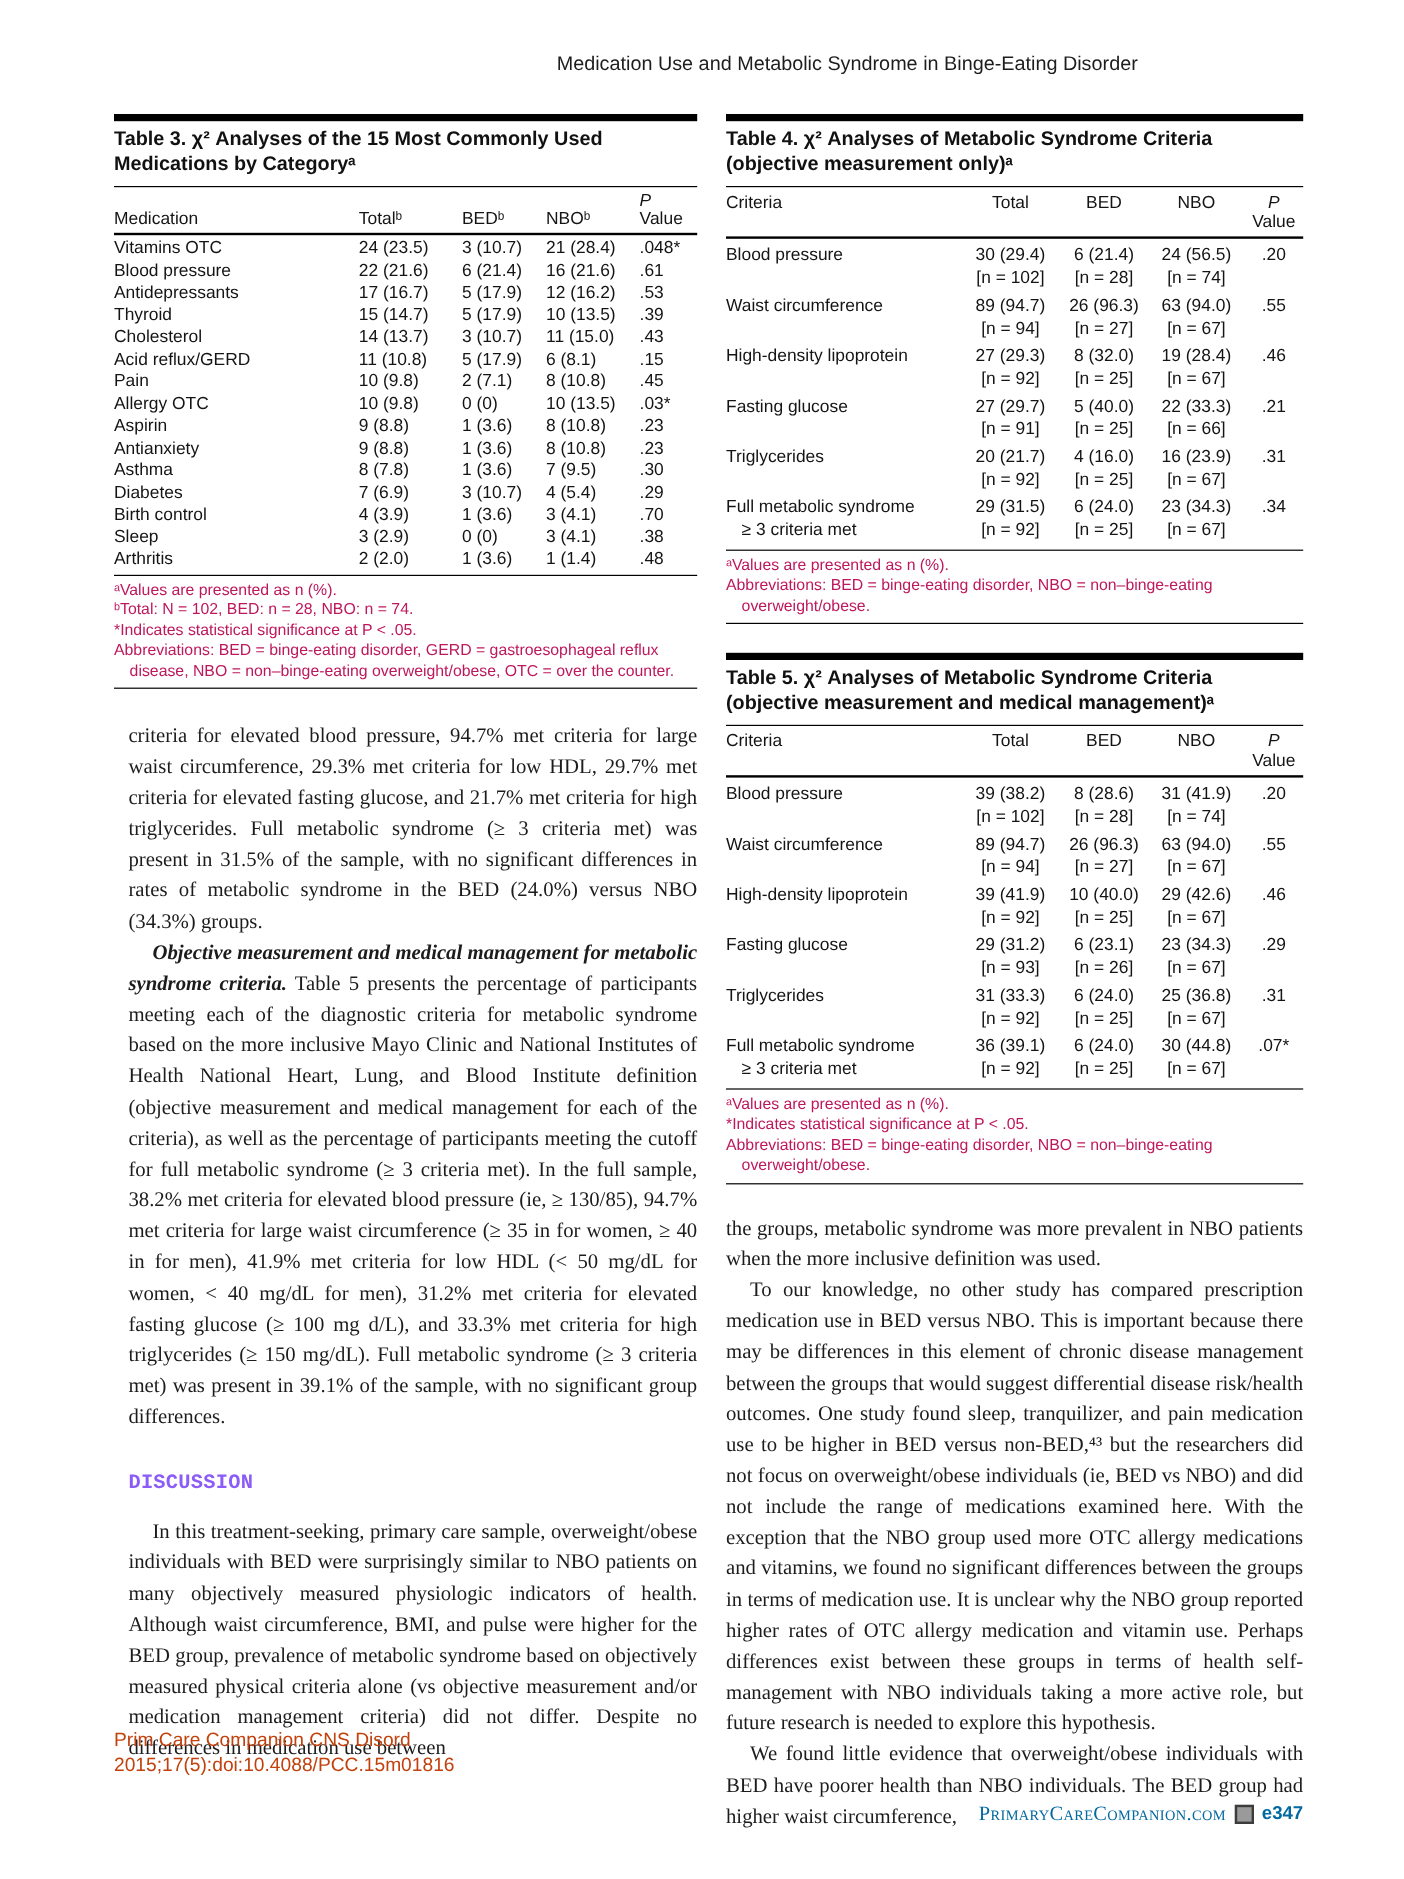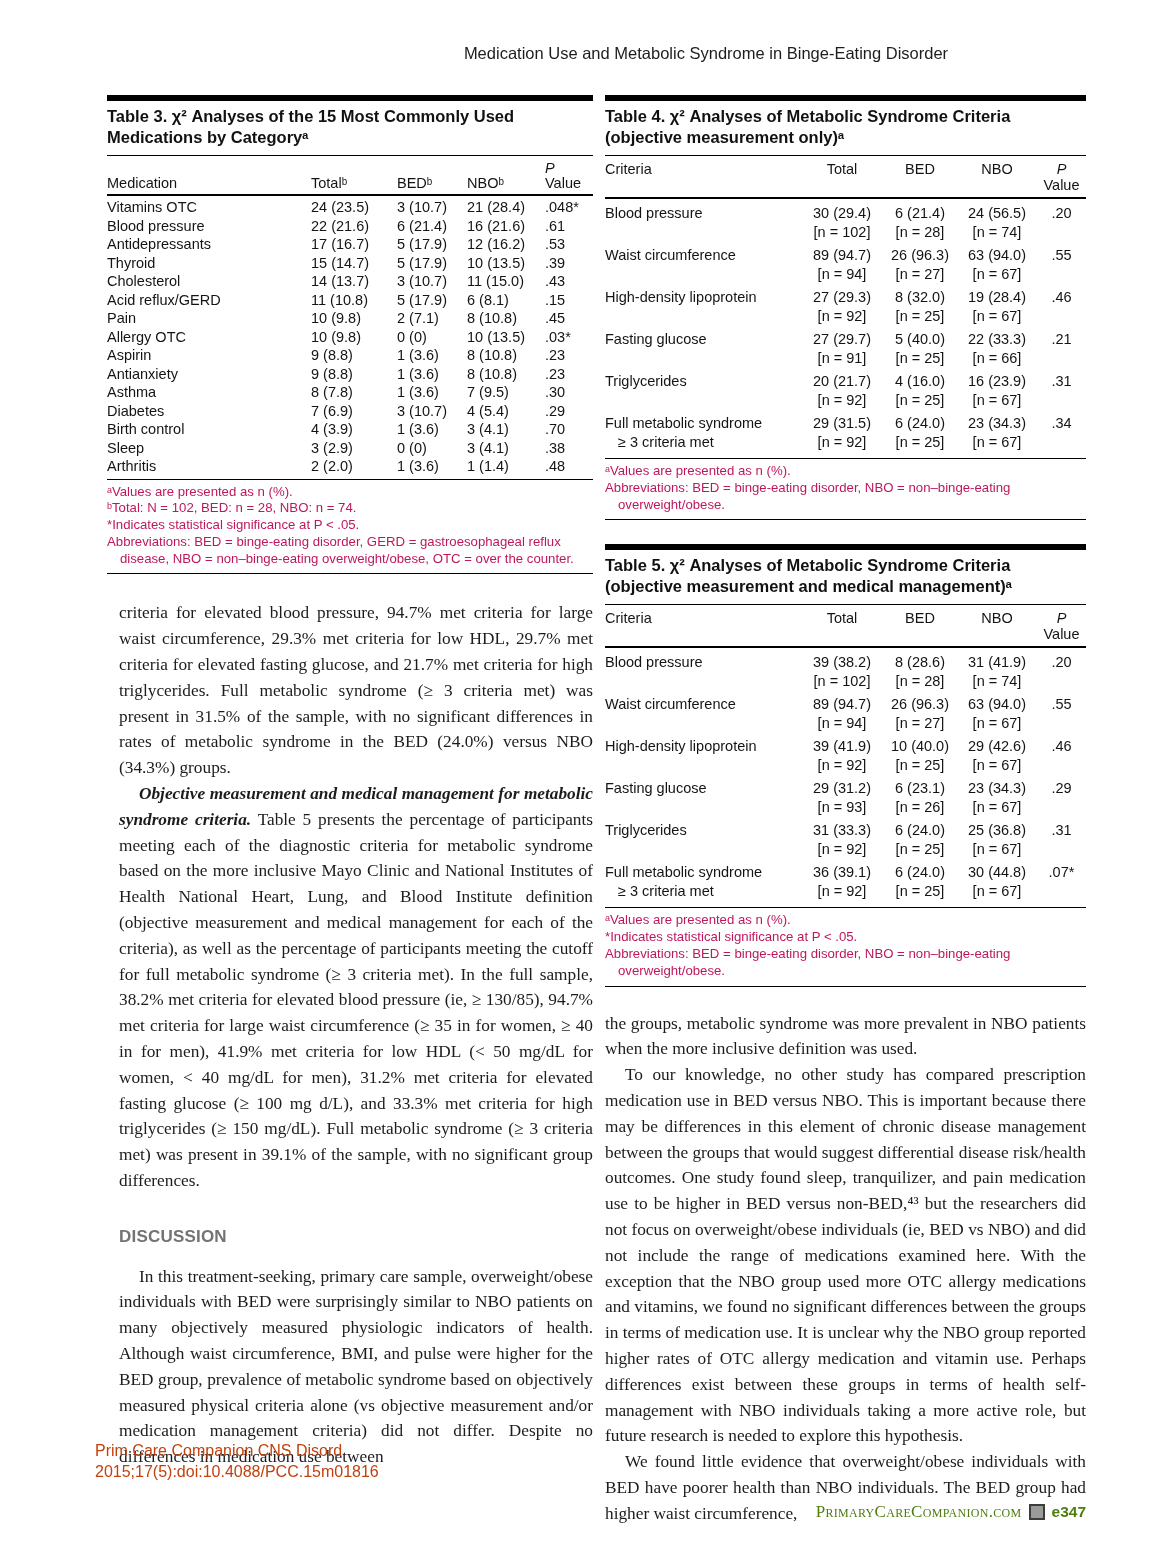--- a/index.html
+++ b/index.html
@@ -9,21 +9,21 @@
   }
   html,body{margin:0;padding:0;background:#ffffff;}
   .page{position:relative;width:1170px;height:1566px;background:#fff;overflow:hidden;color:var(--ink);}
 
   
   .running-head{position:absolute;top:44px;right:84px;width:760px;text-align:center;
     font-family:var(--sans);font-size:16.5px;color:#1d1d1d;}
 
   
   .col{position:absolute;top:95px;}
-  .col-left{left:107px;width:486px;}
+  .col-left{left:95px;width:486px;}
   .col-right{left:605px;width:481px;}
 
   
   .tbl{font-family:var(--sans);color:#141414;margin-bottom:24px;}
   .bar{height:6px;background:#000;}
   .t-title{font-weight:bold;font-size:16.5px;line-height:21px;padding:5px 0 7px;color:#111;}
   .t-foot{border-top:1px solid #000;border-bottom:1px solid #000;padding:4px 0 6px;}
   .fn{font-size:13.2px;line-height:16.8px;padding-left:13px;text-indent:-13px;color:#be185d;}
 
   
@@ -43,27 +43,27 @@
   .t45-row{display:grid;grid-template-columns:196px 82px 74px 80px 49px;font-size:14.5px;padding:2px 0;}
   .t45-row .cell div{line-height:19px;}
   .t45-row .num{text-align:center;}
   .t45-row .crit div:nth-child(2){padding-left:13px;}
 
   
   .bodytext{font-family:var(--serif);font-size:17.3px;line-height:25.8px;text-align:justify;color:#1c1c1c;}
   .para{margin:0 0 0 0;}
   .indent{text-indent:20px;}
   .lead{font-weight:bold;font-style:italic;}
-  .section-heading{font-family:Liberation Sans, sans-serif;font-weight:bold;font-size:17px;letter-spacing:.2px;
-    margin:30px 0 14px;color:#737373;}
+  .section-heading{font-family:Liberation Mono, monospace;font-weight:bold;font-size:17px;letter-spacing:.2px;
+    margin:30px 0 14px;color:#8b5cf6;}
   .mt-body{margin-top:26px;margin-left:12px;}
 
   
   .footer-left{position:absolute;left:95px;top:1440px;font-family:var(--sans);font-size:16px;line-height:21px;color:#c2410c;}
-  .footer-right{position:absolute;right:84px;top:1502px;font-family:var(--serif);font-size:17px;color:#4d7c0f;
+  .footer-right{position:absolute;right:84px;top:1502px;font-family:var(--serif);font-size:17px;color:#0369a1;
     display:flex;align-items:center;gap:7px;}
   .site-name{font-variant:small-caps;letter-spacing:.3px;}
   .sq{width:12px;height:12px;background:#9a9a9a;border:2px solid #3c3c3c;display:inline-block;}
   .page-num{font-family:var(--sans);font-weight:bold;font-size:15.5px;}
 </style>
 </head>
 <body>
 
 <div class="page">
 

